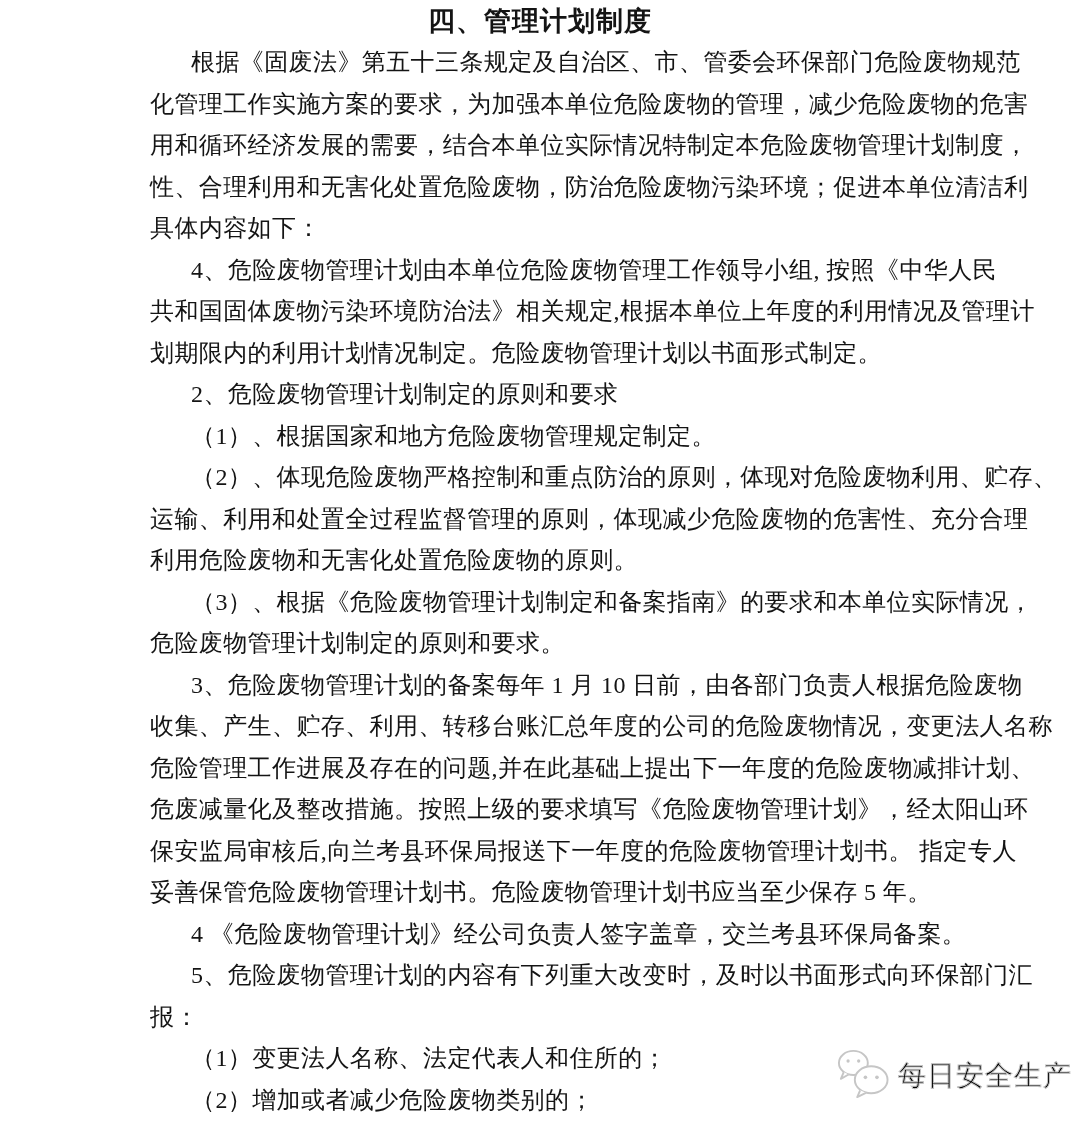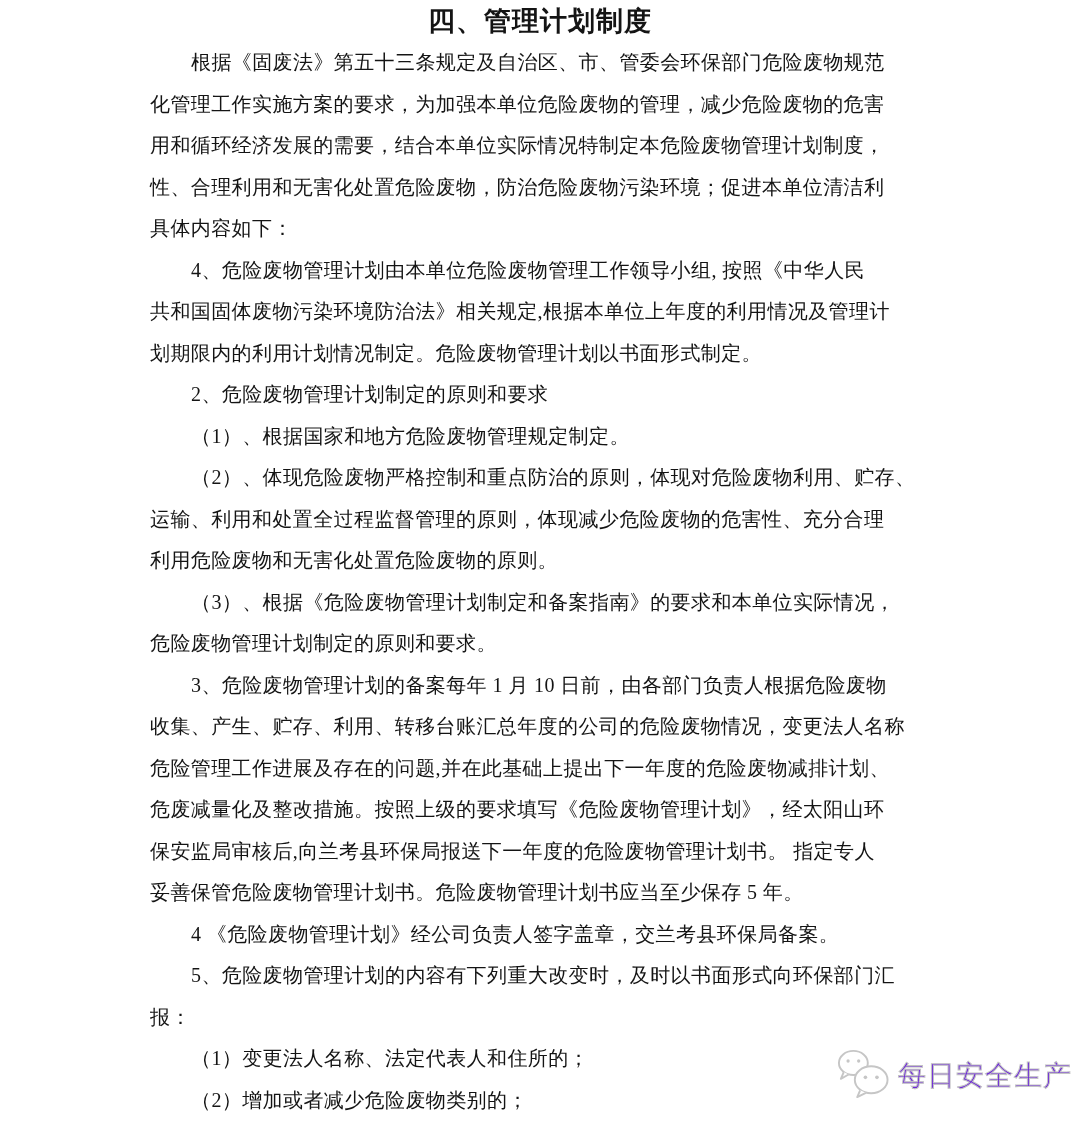--- a/index.html
+++ b/index.html
@@ -22,39 +22,39 @@
     font-weight: bold;
     letter-spacing: 1px;
   }
   .doc-body {
     margin-left: 150px;
     width: 782px;
   }
   .line {
     height: 41.5px;
     line-height: 41.5px;
-    font-size: 20px;
+    font-size: 24px;
     letter-spacing: 0.4px;
     white-space: pre;
     font-family: Liberation Serif, serif;
   }
   .line.indent { padding-left: 41px; }
   .watermark {
     position: absolute;
     left: 834px;
     top: 1048px;
     display: flex;
     align-items: center;
     gap: 6px;
   }
   .watermark .wm-icon { width: 58px; height: 52px; }
   .watermark .wm-text {
     font-size: 28px;
     letter-spacing: 1px;
-    color: #6d28d9;
+    color: #000000;
     -webkit-text-stroke: 1px #c3c3c3;
     font-family: "Liberation Sans", sans-serif;
     white-space: nowrap;
   }
 </style>
 </head>
 <body>
 
 <div class="page">
 

